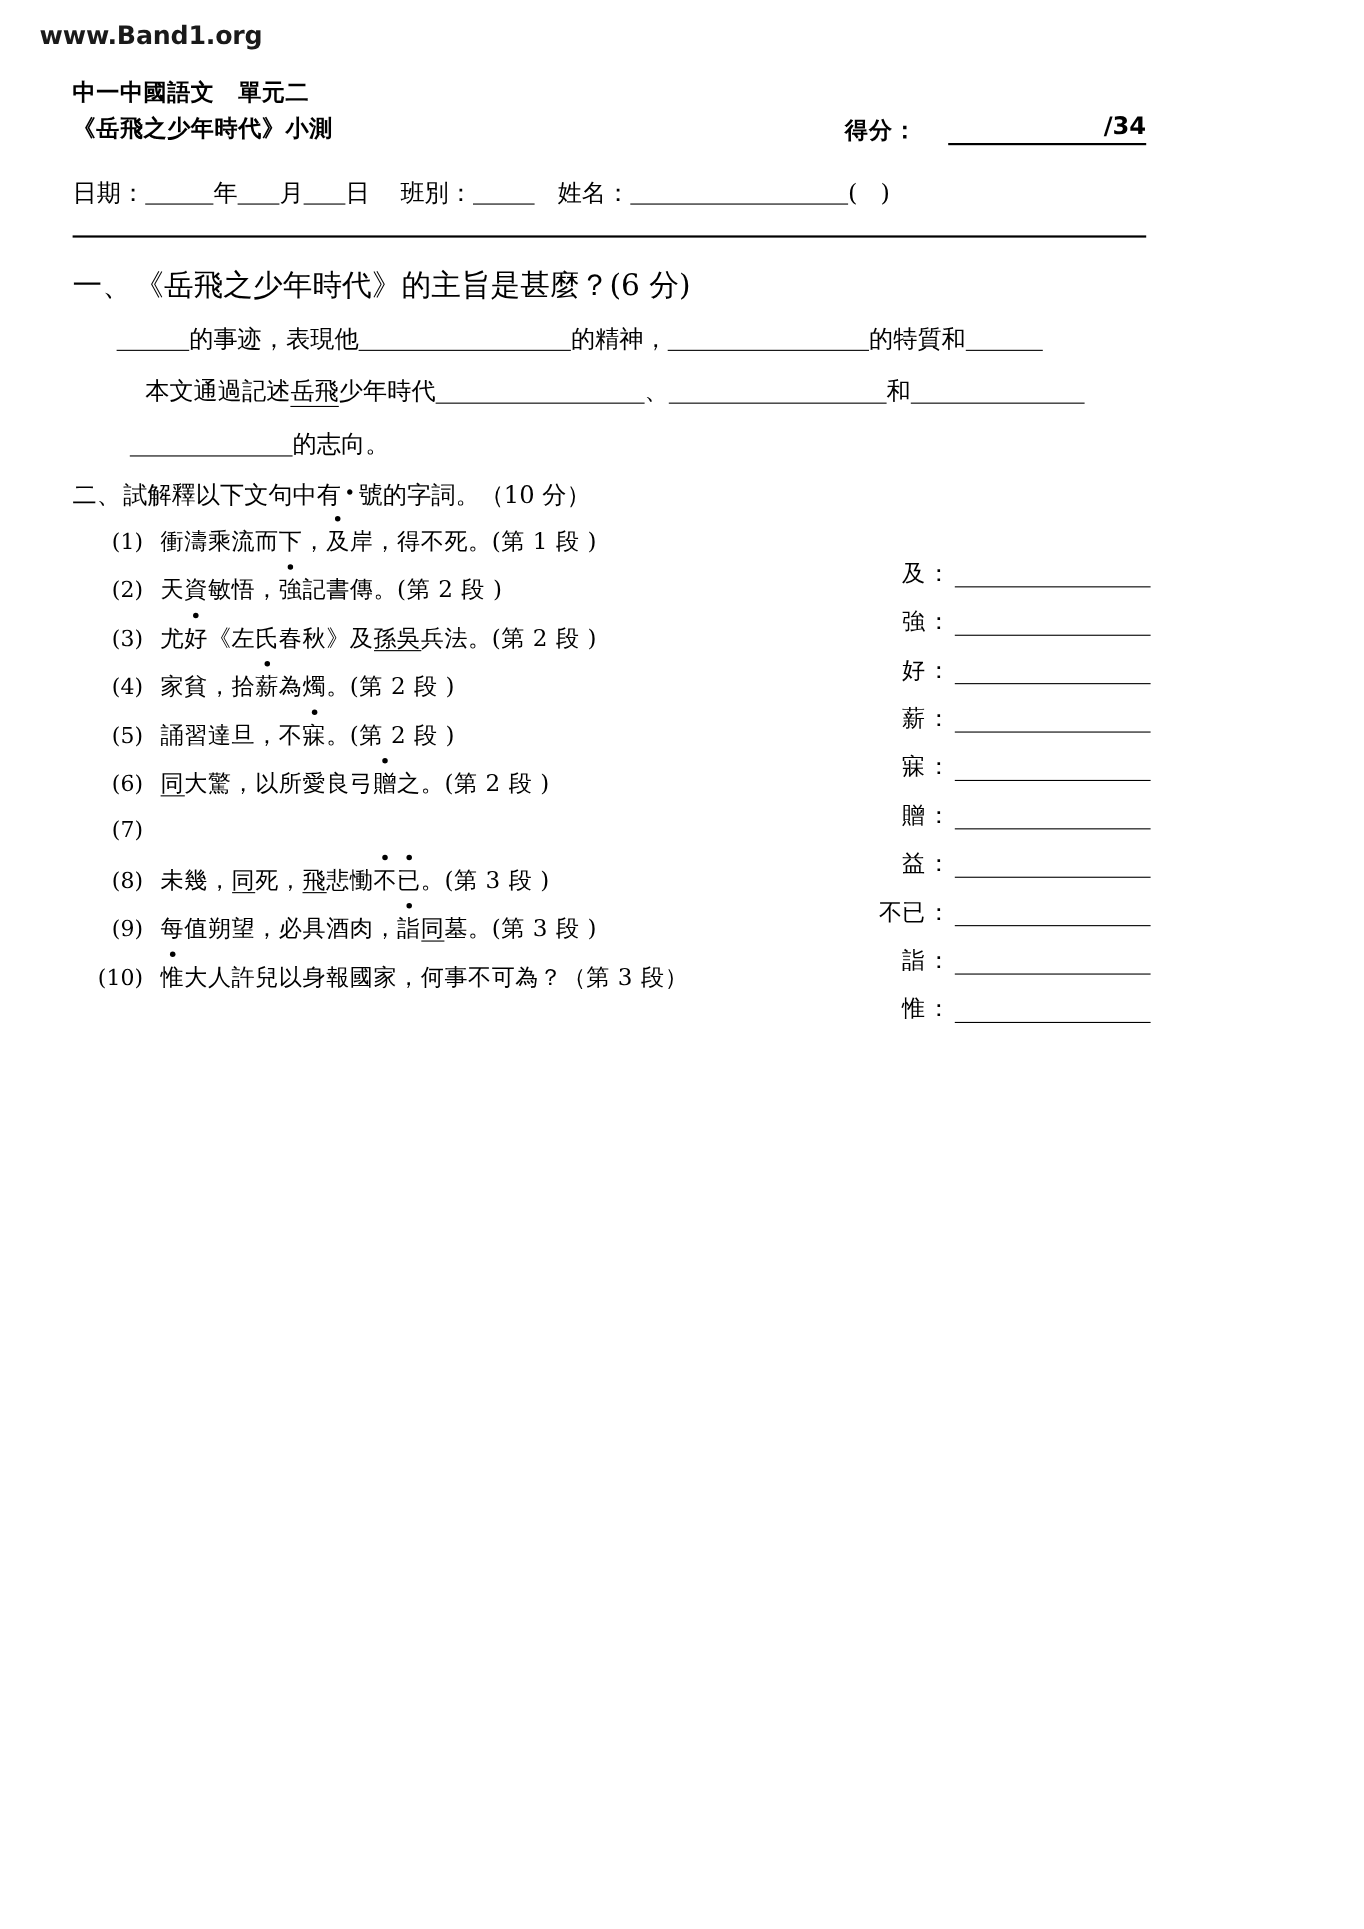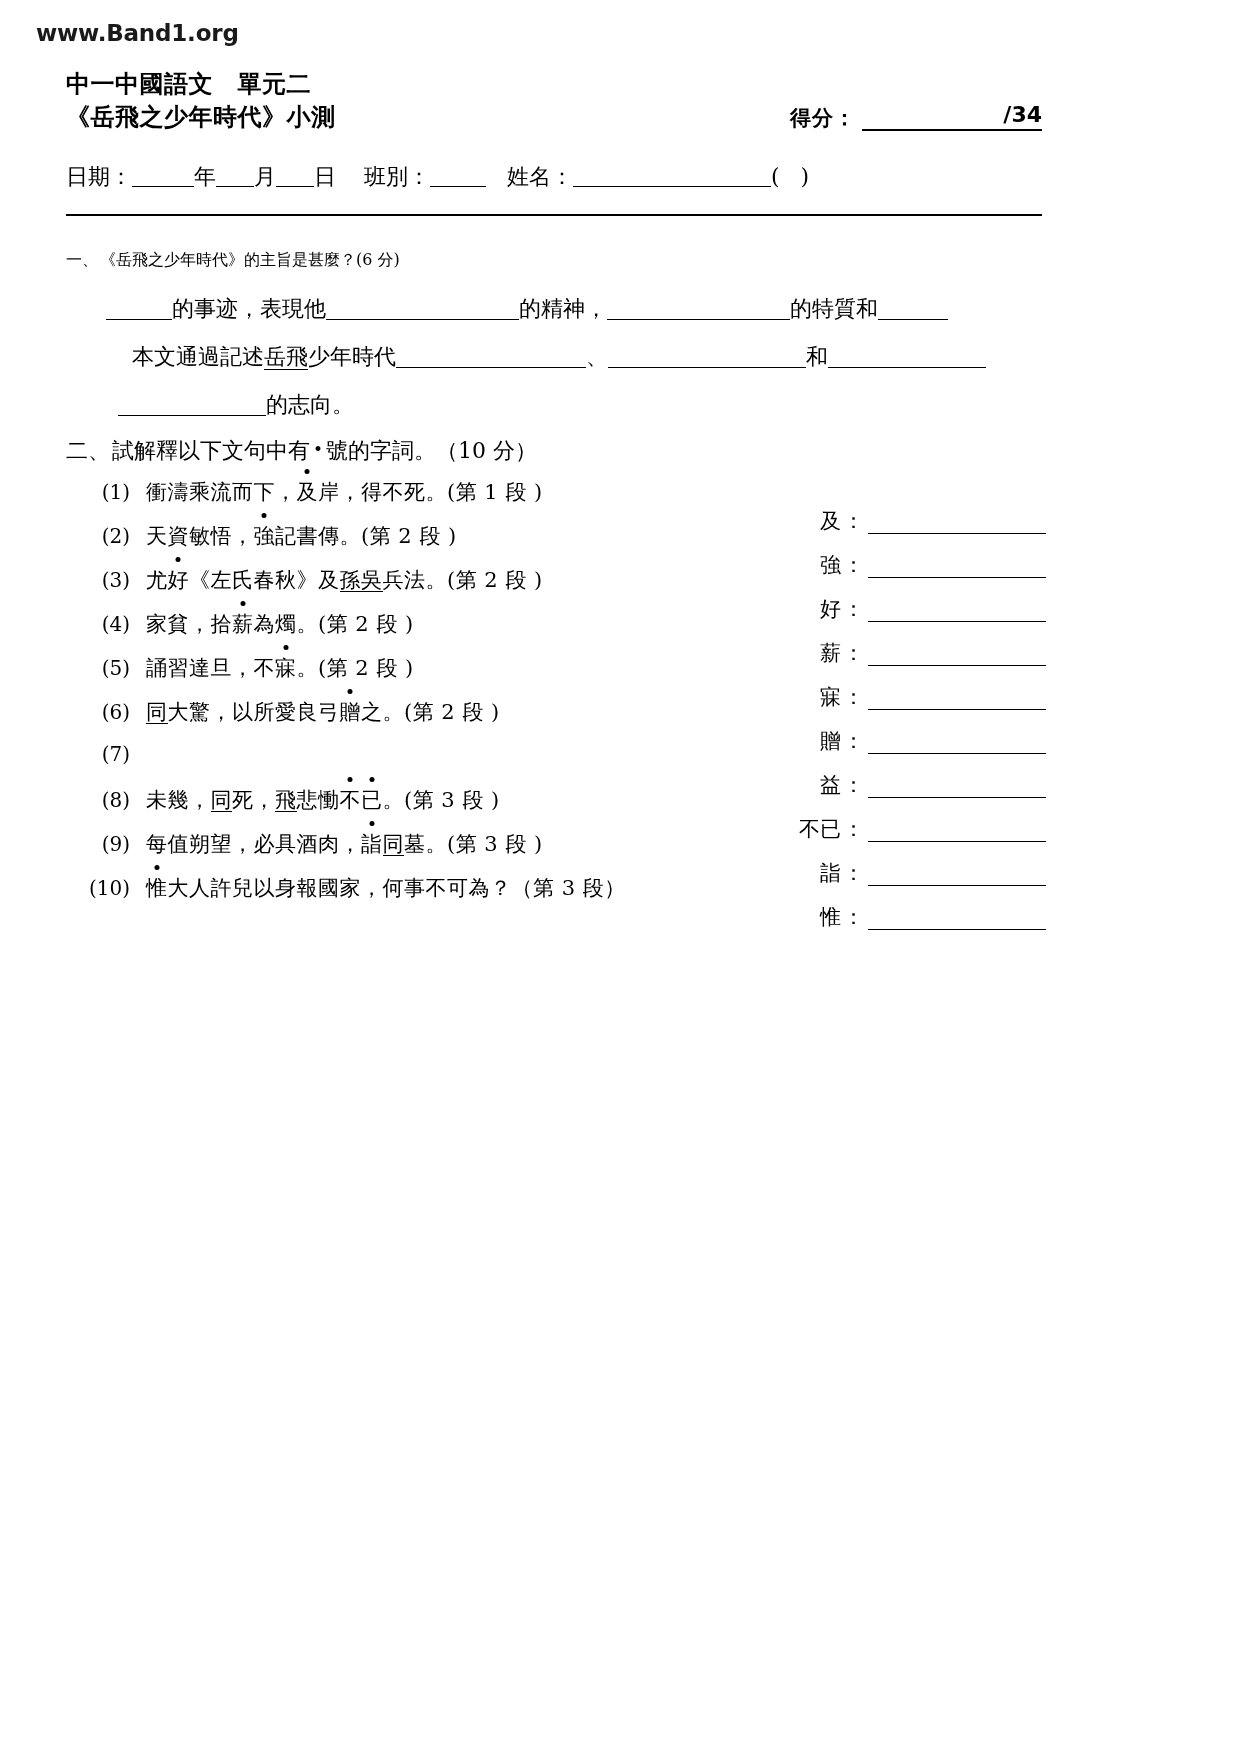--- a/index.html
+++ b/index.html
@@ -43,34 +43,35 @@
     top: 68px;
     width: 976px;
   }
   .hdr-row {
     display: flex;
     align-items: flex-start;
     justify-content: space-between;
   }
   .hdr-left {
     font-family: "DejaVu Sans", "Liberation Sans", sans-serif;
-    font-size: 24px;
+    font-size: 21px;
     font-weight: 700;
     line-height: 33px;
     letter-spacing: 0.5px;
     color: #000;
   }
   .hdr-left .unit-line { white-space: pre; }
   .hdr-right {
     display: flex;
-    align-items: flex-start;
+    align-items: flex-end;
     font-family: "DejaVu Sans", "Liberation Sans", sans-serif;
     font-size: 21px;
     font-weight: 700;
     margin-top: 36px;
+    gap: 22px;
   }
   .score-label { letter-spacing: 1px; }
   .score-blank {
     display: inline-block;
     width: 180px;
     border-bottom: 2px solid #000;
     height: 25px;
     margin-left: 6px;
     position: relative;
   }
@@ -115,21 +116,21 @@
 
   
   .sec {
     position: absolute;
     left: 66px;
     width: 980px;
   }
   #section-one { top: 243px; }
 
   .sec-title {
-    font-size: 16px;
+    font-size: 27px;
     line-height: 34px;
     white-space: nowrap;
   }
   .sec-num { margin-right: 2px; }
 
   .q1-body {
     margin-top: 8px;
     font-size: 22px;
     line-height: 48px;
   }

